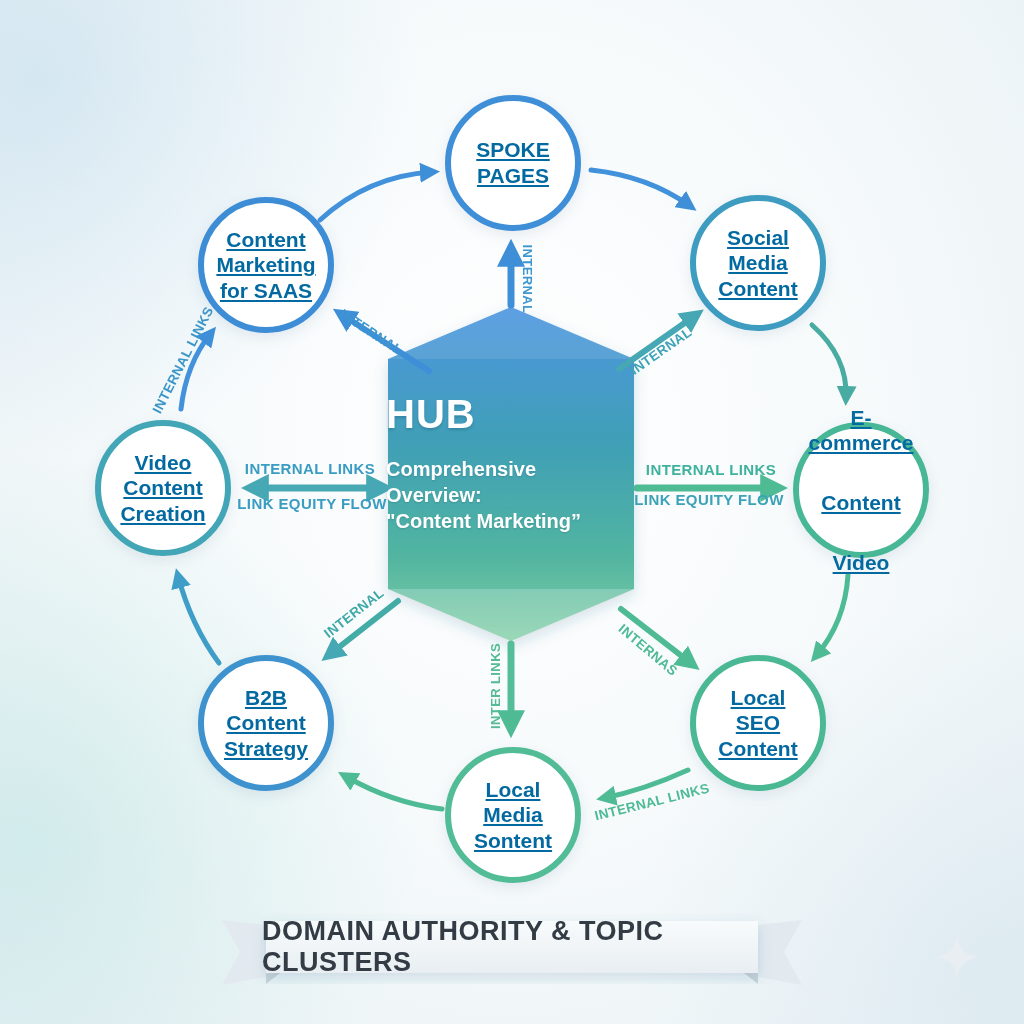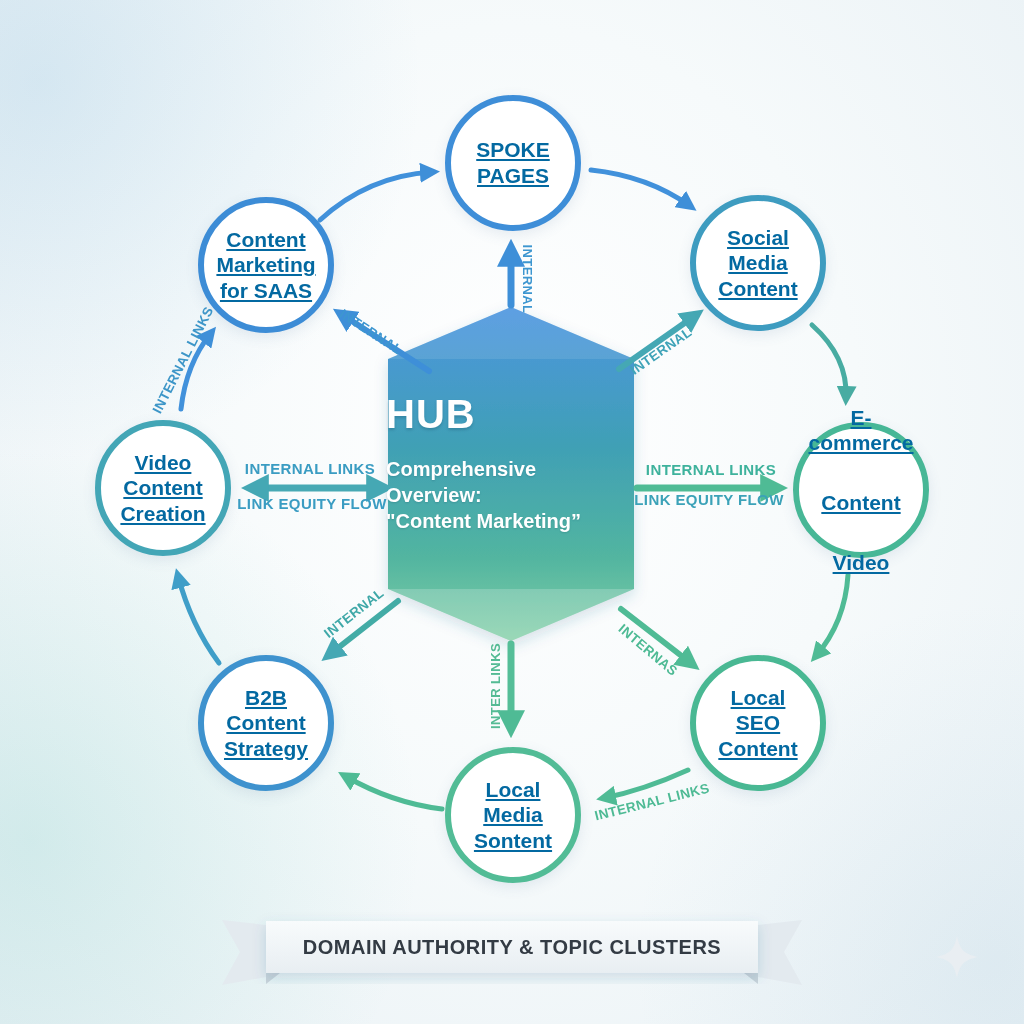--- a/index.html
+++ b/index.html
@@ -24,21 +24,21 @@
   .elabel{
     position:absolute;font-weight:bold;white-space:nowrap;letter-spacing:.4px;
     transform:translate(-50%,-50%);
   }
   .hub-text{position:absolute;left:386px;top:391px;width:250px;text-align:left;color:#ffffff;}
   .hub-title{font-size:40px;font-weight:bold;line-height:1.17;letter-spacing:1px;text-shadow:0 2px 3px rgba(0,40,60,.20);}
   .hub-sub{margin-top:18px;font-size:20px;font-weight:600;line-height:1.3;text-shadow:0 1px 2px rgba(0,40,60,.16);}
   .banner-text{
     position:absolute;left:262px;top:921px;width:500px;height:52px;
     display:flex;align-items:center;justify-content:center;
-    font-size:20px;font-weight:bold;letter-spacing:.5px;color:#333B44;
+    font-size:27px;font-weight:bold;letter-spacing:.5px;color:#333B44;
   }
 </style>
 </head>
 <body>
 
 <div class="canvas">
 
   <svg class="layer" width="1024" height="1024" viewBox="0 0 1024 1024">
     <defs>
       <linearGradient id="hexgrad" x1="0" y1="0" x2="0" y2="1">

